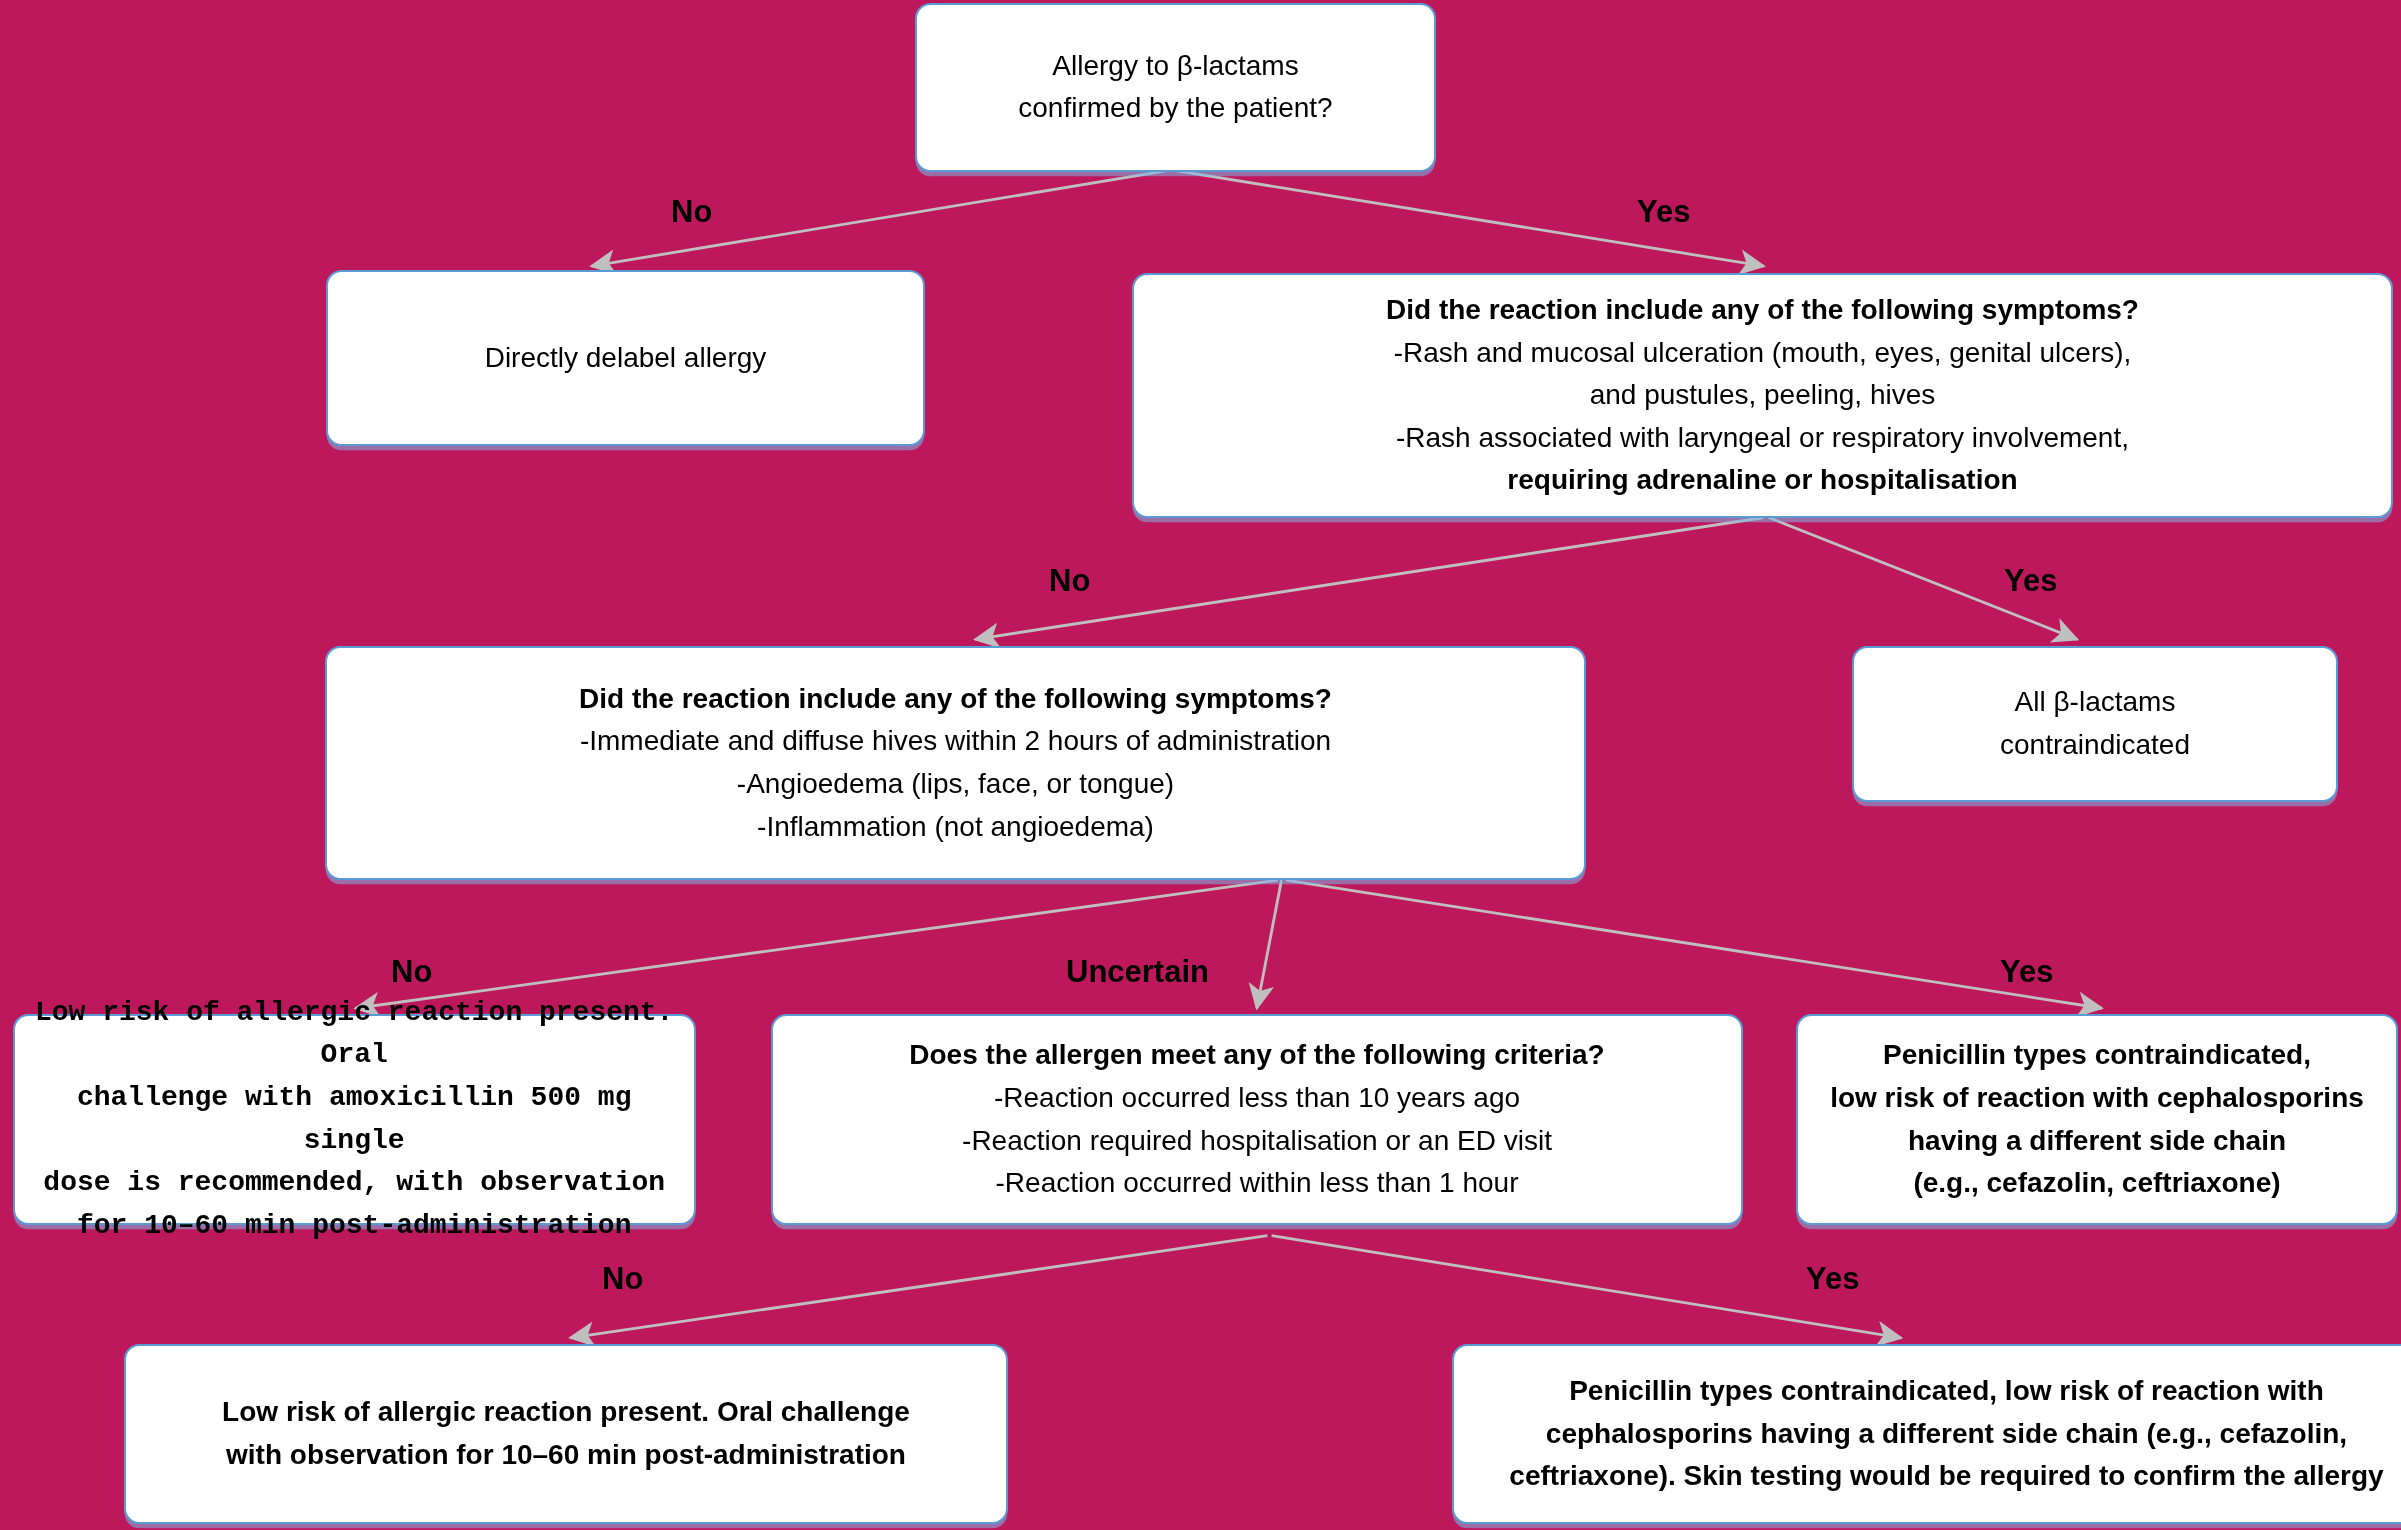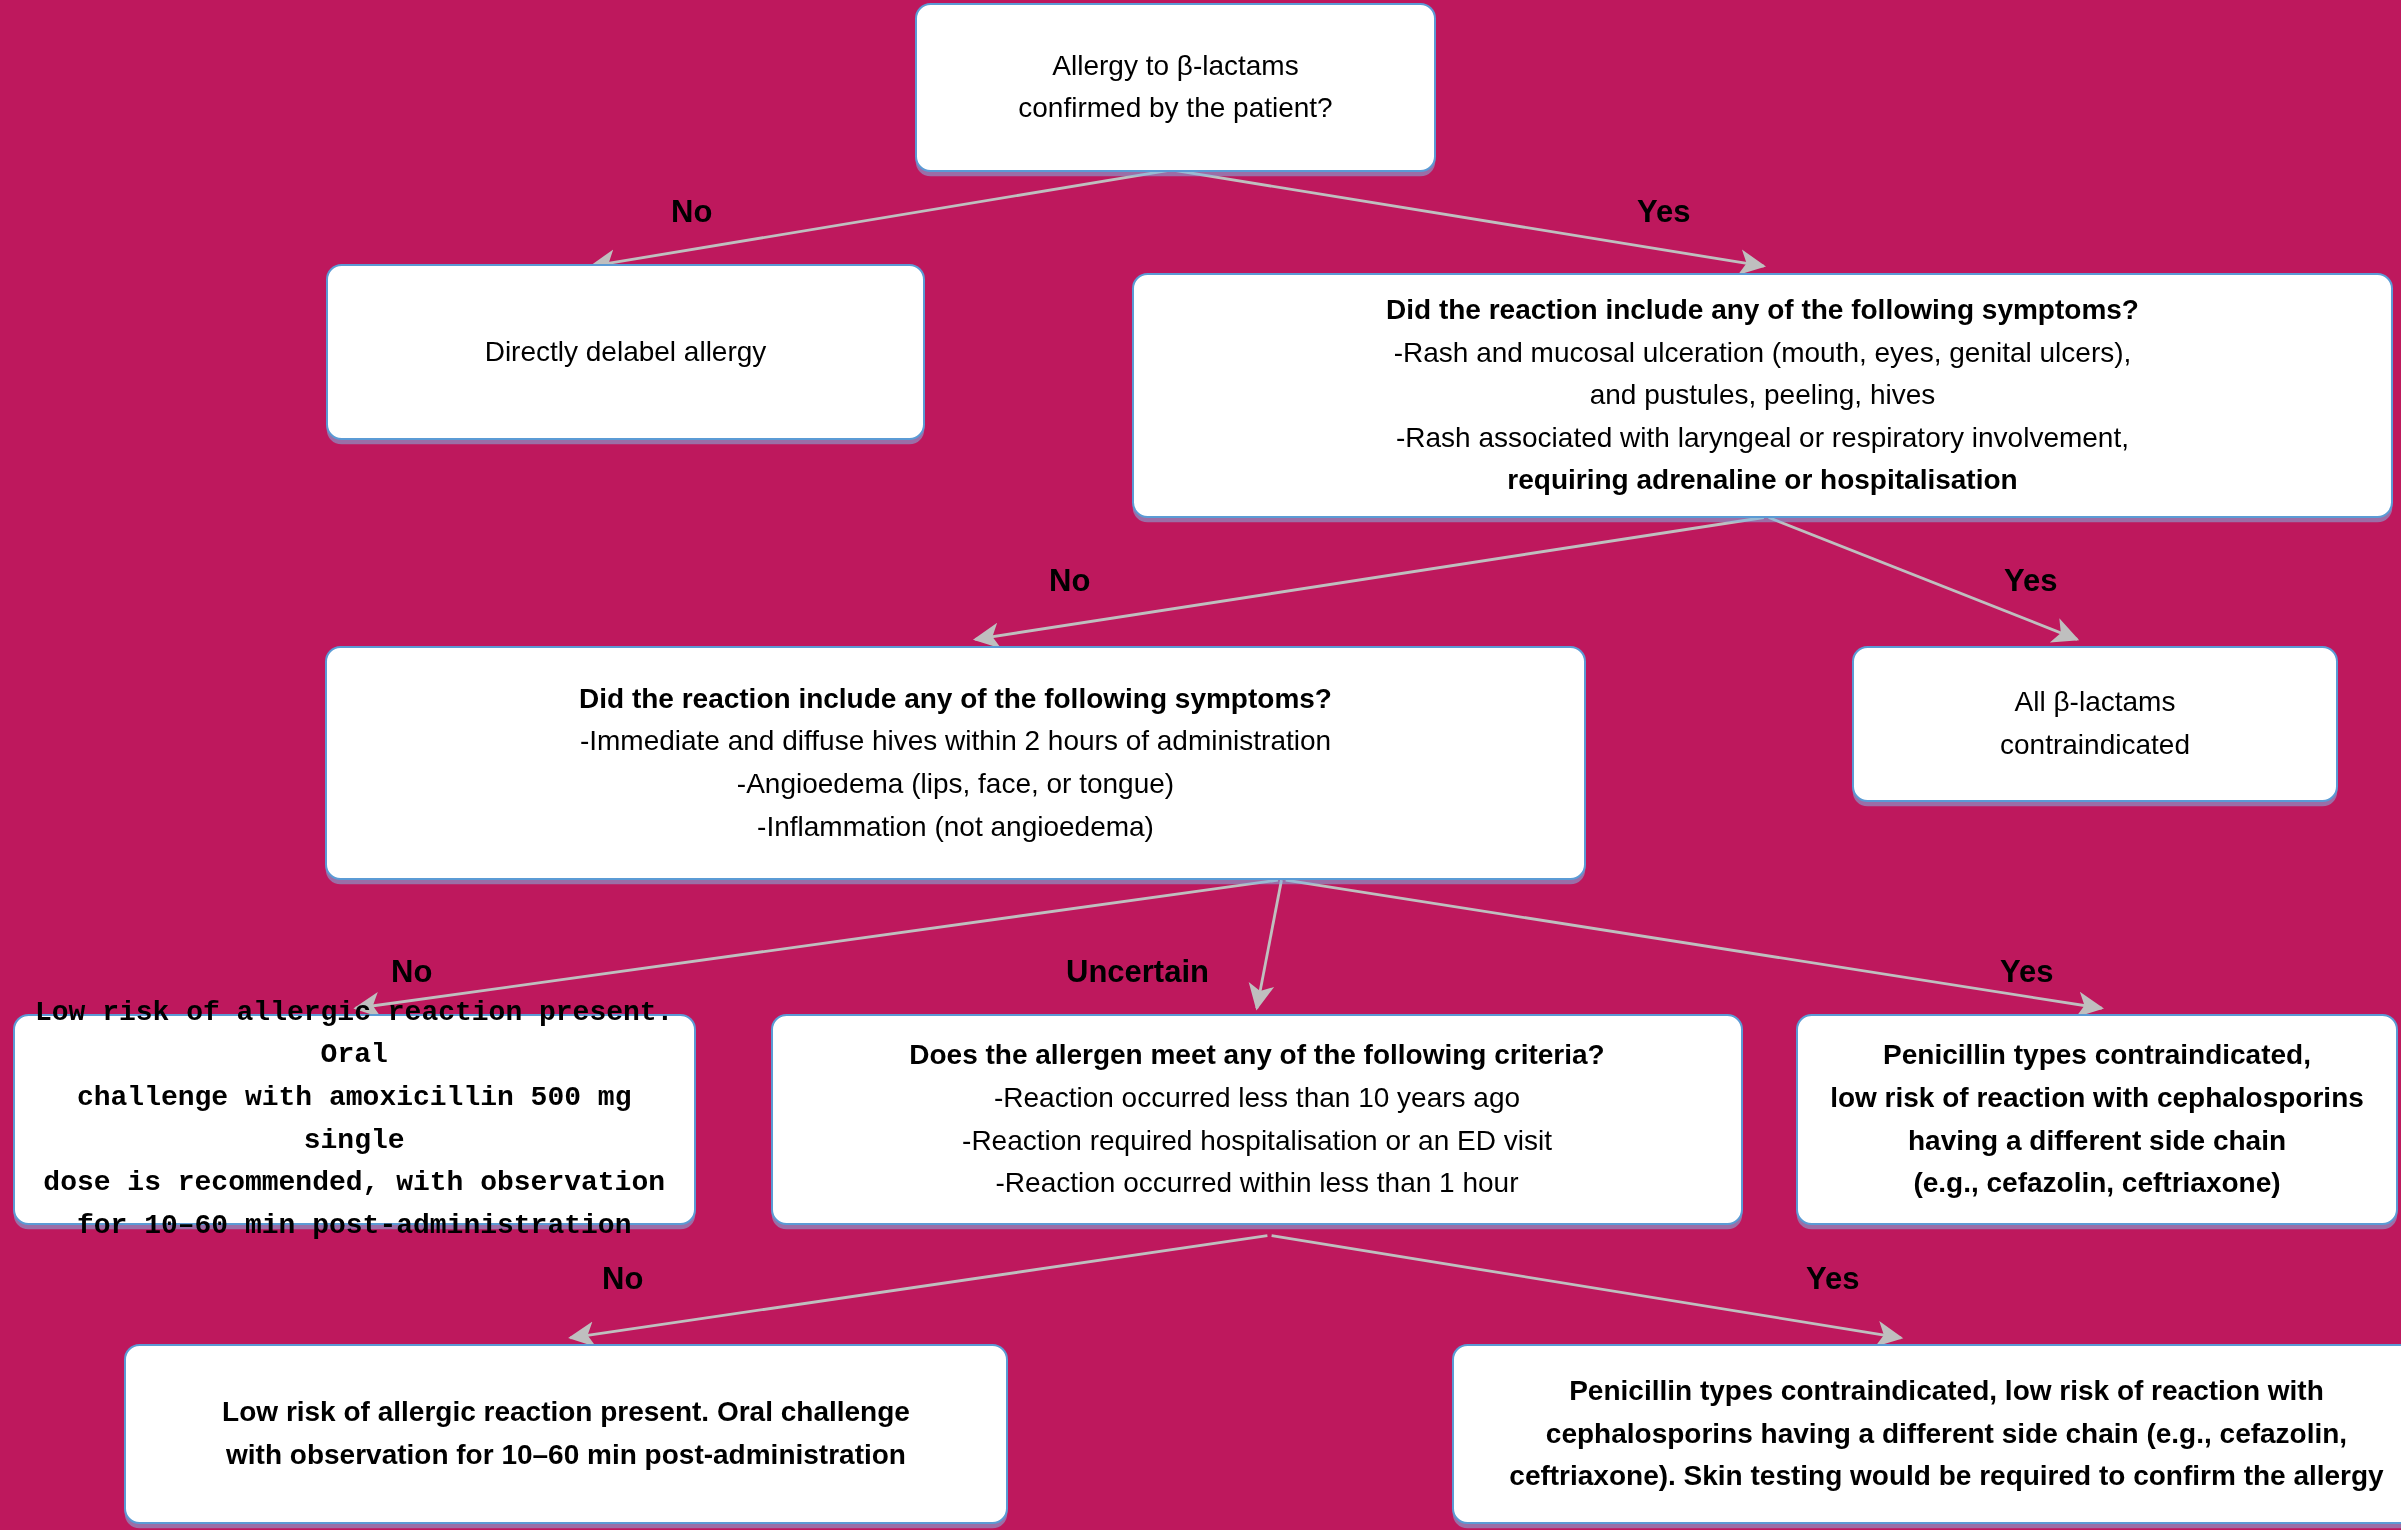--- a/index.html
+++ b/index.html
@@ -89,21 +89,21 @@
     <line x1="1806" y1="1755" x2="2700" y2="1900" stroke="#BFBFBF" stroke-width="4" marker-end="url(#ah)"></line>
   </svg>
 
   <div class="node reg" style="left:915px; top:2.8px; width:521px; height:169px;">
     <div class="txt">
       <span class="ln">Allergy to β-lactams</span>
       <span class="ln">confirmed by the patient?</span>
     </div>
   </div>
 
-  <div class="node reg" style="left:326px; top:264px; width:599px; height:176px;justify-content:center;">
+  <div class="node reg" style="left:326px; top:270px; width:599px; height:176px;justify-content:center;">
     <div class="txt">
       <span class="ln">Directly delabel allergy</span>
     </div>
   </div>
 
   <div class="node bold" style="left:1132px; top:273px; width:1261px; height:245px;">
     <div class="txt">
       <span class="hdr">Did the reaction include any of the following symptoms?</span>
       <span class="ln" style="font-weight:400">-Rash and mucosal ulceration (mouth, eyes, genital ulcers),</span>
       <span class="ln" style="font-weight:400">and pustules, peeling, hives</span>

